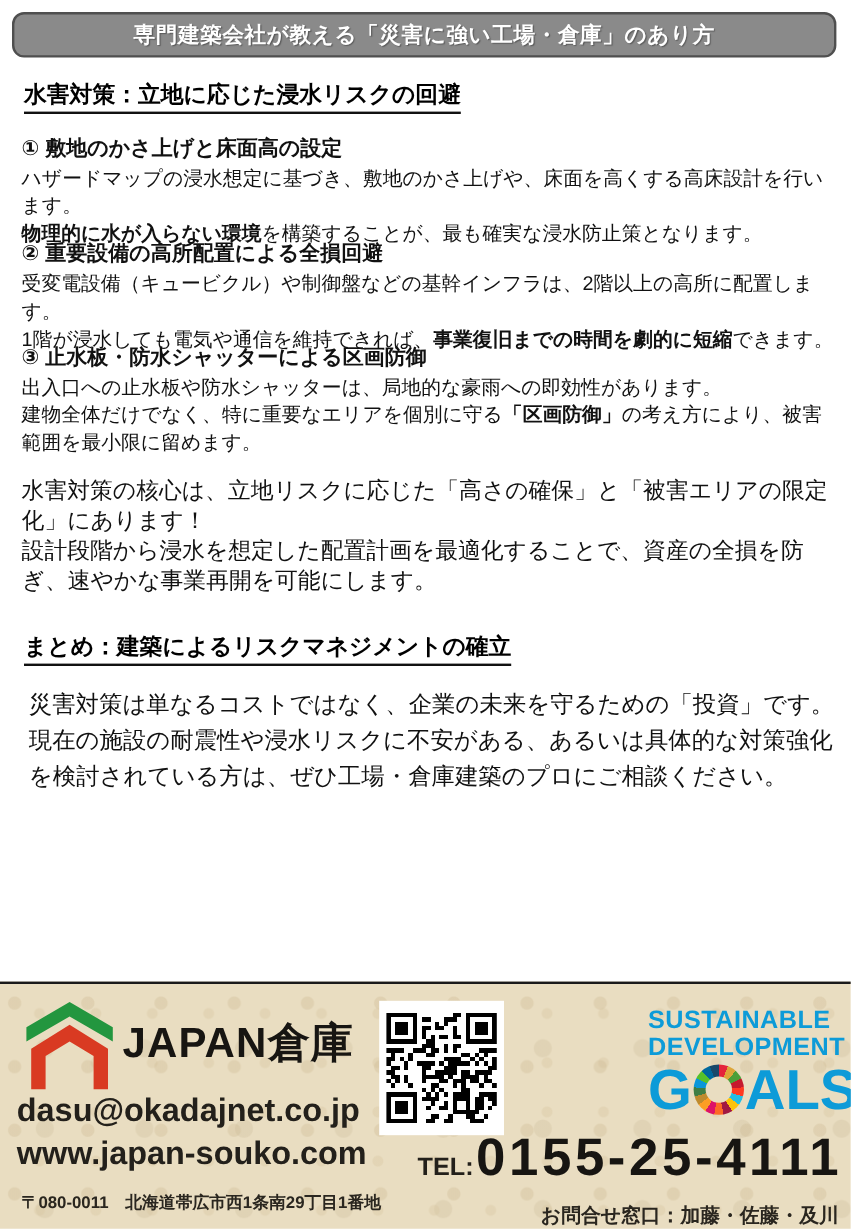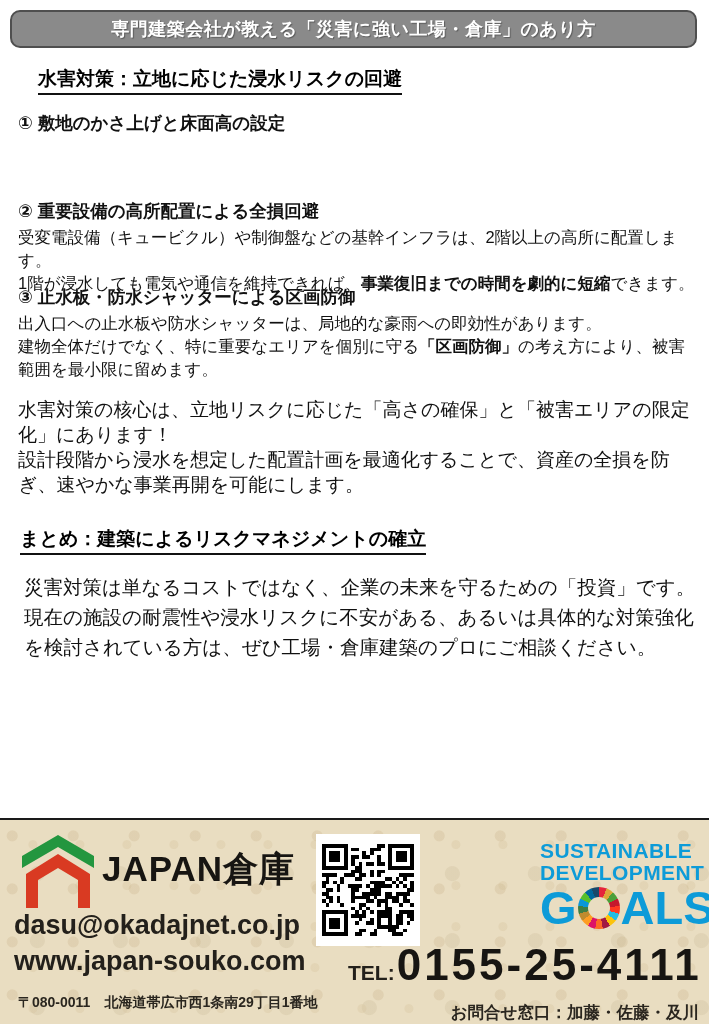--- a/index.html
+++ b/index.html
@@ -66,24 +66,28 @@
   .tel-number{font-size:44px;font-weight:bold;color:#171512;letter-spacing:3px;margin-left:2px;}
   .contact{position:absolute;right:10px;top:182px;font-size:16.5px;font-weight:bold;color:#2a261f;}
 </style>
 </head>
 <body>
 
 <div class="header-bar">
   <span>専門建築会社が教える「災害に強い工場・倉庫」のあり方</span>
 </div>
 
-<h2 class="sec-heading" style="top:66px;margin-left:18px;">水害対策：立地に応じた浸水リスクの回避</h2>
+<h2 class="sec-heading" style="top:66px;">水害対策：立地に応じた浸水リスクの回避</h2>
 
 <div class="item" style="top:111px;">
   <div class="item-title">① 敷地のかさ上げと床面高の設定</div>
+  <p class="item-body">
+    <span class="blk">ハザードマップの浸水想定に基づき、敷地のかさ上げや、床面を高くする高床設計を行います。</span>
+    <span class="blk"><span></span><b>物理的に水が入らない環境</b><span>を構築することが、最も確実な浸水防止策となります。</span></span>
+  </p>
 </div>
 
 <div class="item" style="top:199px;">
   <div class="item-title">② 重要設備の高所配置による全損回避</div>
   <p class="item-body">
     <span class="blk">受変電設備（キュービクル）や制御盤などの基幹インフラは、2階以上の高所に配置します。</span>
     <span class="blk"><span>1階が浸水しても電気や通信を維持できれば、</span><b>事業復旧までの時間を劇的に短縮</b><span>できます。</span></span>
   </p>
 </div>
 

